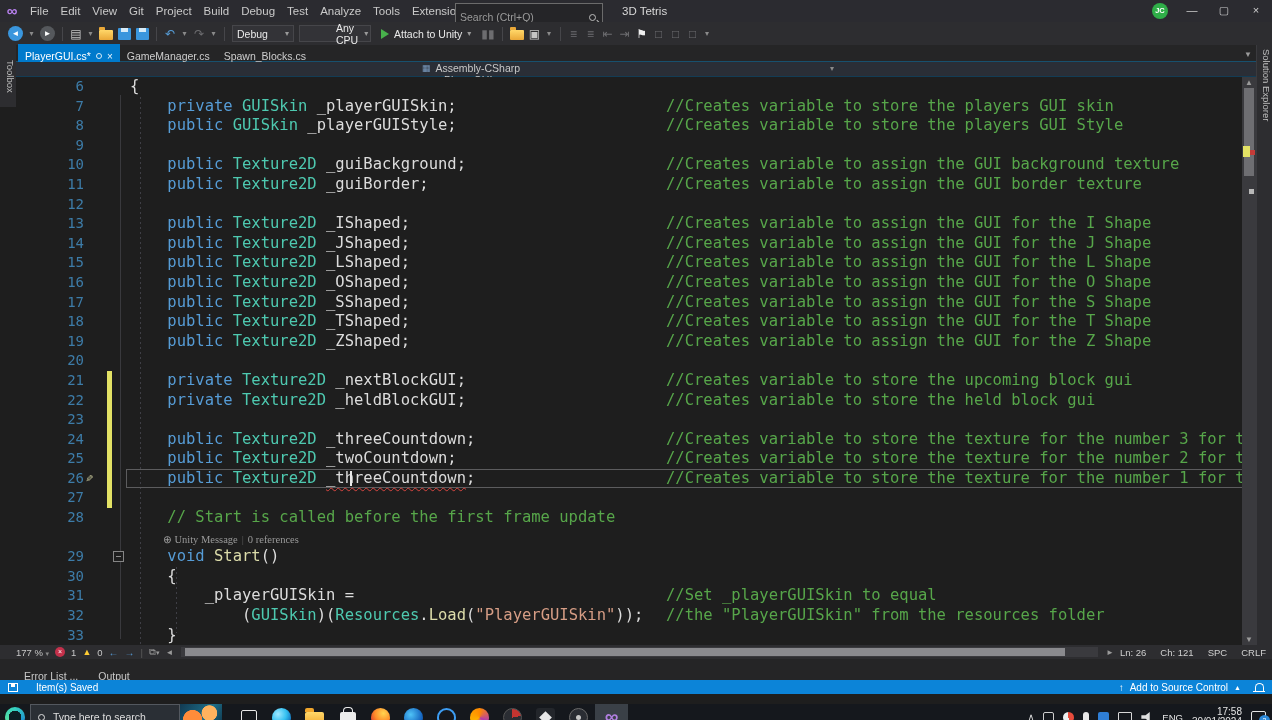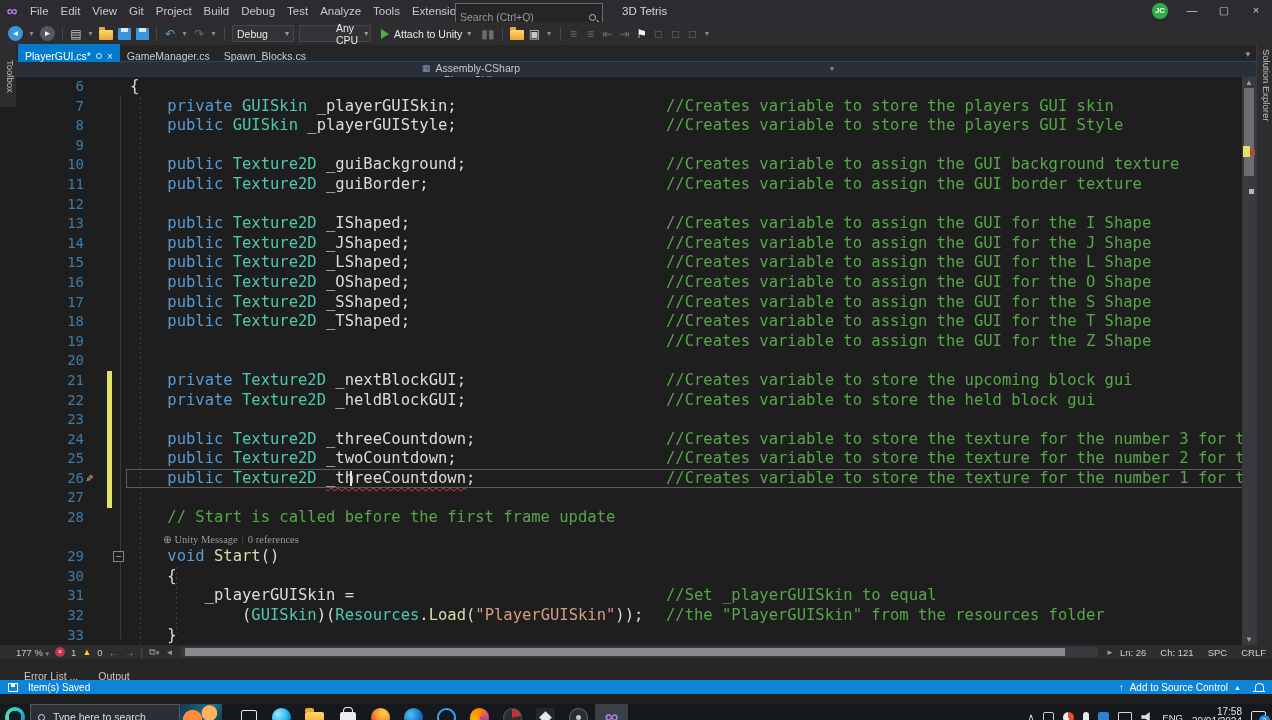--- a/index.html
+++ b/index.html
@@ -104,21 +104,21 @@
   .hscroll .thumb { position:absolute; left:4px; top:1px; height:8px; width:96%; background:#8a8a8e; }
   .posgrp { display:flex; gap:14px; padding-right:6px; color:#d0d0d0; }
 
   
   .paneltabs { position:absolute; left:0; top:659px; width:100%; height:21px; background:#252526;
                display:flex; align-items:center; gap:16px; padding-left:22px; font-size:10.5px; color:#c8c8c8; }
   .ptab { border-bottom:2px solid #2d6a93; padding:1px 2px 2px 2px;margin-top:16px; }
 
   
   .statusbar { position:absolute; left:0; top:680px; width:100%; height:14px; background:#0c84d8;
-               display:flex; align-items:center; color:#fff; font-size:10px; padding:0 8px; gap:10px; }
+               display:flex; align-items:center; color:#fff; font-size:10px; padding:0 8px; gap:18px; }
   .flopico { width:10px; height:9px; border:1.2px solid #fff; position:relative; }
   .flopico::after { content:""; position:absolute; left:2px; top:0; width:4px; height:3px; background:#fff; }
   .sb-right { margin-left:auto; display:flex; align-items:center; gap:6px; }
   .uparr { font-size:10px; } .sbcaret { font-size:7px; }
   .bell { width:9px; height:9px; border-radius:50% 50% 0 0; border:1.3px solid #fff; border-bottom:none; position:relative; }
   .bell::after { content:""; position:absolute; left:-3px; top:7px; width:12px; height:1.3px; background:#fff; }
 
   
   .taskbar { position:absolute; left:0; top:704px; width:100%; height:26px; background:#15181d;
              display:flex; align-items:center; }
@@ -299,21 +299,21 @@
         <div class="crow"><span class="ln">9</span><span class="codespan"></span></div>
         <div class="crow"><span class="ln">10</span><span class="codespan"><span class="tk-p">    </span><span class="tk-k">public</span><span class="tk-p"> </span><span class="tk-t">Texture2D</span><span class="tk-p"> _guiBackground;</span></span><span class="cmt">//Creates variable to assign the GUI background texture</span></div>
         <div class="crow"><span class="ln">11</span><span class="codespan"><span class="tk-p">    </span><span class="tk-k">public</span><span class="tk-p"> </span><span class="tk-t">Texture2D</span><span class="tk-p"> _guiBorder;</span></span><span class="cmt">//Creates variable to assign the GUI border texture</span></div>
         <div class="crow"><span class="ln">12</span><span class="codespan"></span></div>
         <div class="crow"><span class="ln">13</span><span class="codespan"><span class="tk-p">    </span><span class="tk-k">public</span><span class="tk-p"> </span><span class="tk-t">Texture2D</span><span class="tk-p"> _IShaped;</span></span><span class="cmt">//Creates variable to assign the GUI for the I Shape</span></div>
         <div class="crow"><span class="ln">14</span><span class="codespan"><span class="tk-p">    </span><span class="tk-k">public</span><span class="tk-p"> </span><span class="tk-t">Texture2D</span><span class="tk-p"> _JShaped;</span></span><span class="cmt">//Creates variable to assign the GUI for the J Shape</span></div>
         <div class="crow"><span class="ln">15</span><span class="codespan"><span class="tk-p">    </span><span class="tk-k">public</span><span class="tk-p"> </span><span class="tk-t">Texture2D</span><span class="tk-p"> _LShaped;</span></span><span class="cmt">//Creates variable to assign the GUI for the L Shape</span></div>
         <div class="crow"><span class="ln">16</span><span class="codespan"><span class="tk-p">    </span><span class="tk-k">public</span><span class="tk-p"> </span><span class="tk-t">Texture2D</span><span class="tk-p"> _OShaped;</span></span><span class="cmt">//Creates variable to assign the GUI for the O Shape</span></div>
         <div class="crow"><span class="ln">17</span><span class="codespan"><span class="tk-p">    </span><span class="tk-k">public</span><span class="tk-p"> </span><span class="tk-t">Texture2D</span><span class="tk-p"> _SShaped;</span></span><span class="cmt">//Creates variable to assign the GUI for the S Shape</span></div>
         <div class="crow"><span class="ln">18</span><span class="codespan"><span class="tk-p">    </span><span class="tk-k">public</span><span class="tk-p"> </span><span class="tk-t">Texture2D</span><span class="tk-p"> _TShaped;</span></span><span class="cmt">//Creates variable to assign the GUI for the T Shape</span></div>
-        <div class="crow"><span class="ln">19</span><span class="cmt">//Creates variable to assign the GUI for the Z Shape</span></div>
+        <div class="crow"><span class="ln">19</span><span class="codespan"><span class="tk-p">    </span><span class="tk-k">public</span><span class="tk-p"> </span><span class="tk-t">Texture2D</span><span class="tk-p"> _ZShaped;</span></span><span class="cmt">//Creates variable to assign the GUI for the Z Shape</span></div>
         <div class="crow"><span class="ln">20</span><span class="codespan"></span></div>
         <div class="crow"><div class="chgbar"></div><span class="ln">21</span><span class="codespan"><span class="tk-p">    </span><span class="tk-k">private</span><span class="tk-p"> </span><span class="tk-t">Texture2D</span><span class="tk-p"> _nextBlockGUI;</span></span><span class="cmt">//Creates variable to store the upcoming block gui</span></div>
         <div class="crow"><div class="chgbar"></div><span class="ln">22</span><span class="codespan"><span class="tk-p">    </span><span class="tk-k">private</span><span class="tk-p"> </span><span class="tk-t">Texture2D</span><span class="tk-p"> _heldBlockGUI;</span></span><span class="cmt">//Creates variable to store the held block gui</span></div>
         <div class="crow"><div class="chgbar"></div><span class="ln">23</span><span class="codespan"></span></div>
         <div class="crow"><div class="chgbar"></div><span class="ln">24</span><span class="codespan"><span class="tk-p">    </span><span class="tk-k">public</span><span class="tk-p"> </span><span class="tk-t">Texture2D</span><span class="tk-p"> _threeCountdown;</span></span><span class="cmt">//Creates variable to store the texture for the number 3 for the cou</span></div>
         <div class="crow"><div class="chgbar"></div><span class="ln">25</span><span class="codespan"><span class="tk-p">    </span><span class="tk-k">public</span><span class="tk-p"> </span><span class="tk-t">Texture2D</span><span class="tk-p"> _twoCountdown;</span></span><span class="cmt">//Creates variable to store the texture for the number 2 for the cou</span></div>
         <div class="crow"><div class="chgbar"></div><div class="curline"></div><span class="ln">26</span><span class="pencil">✎</span><span class="codespan"><span class="tk-p">    </span><span class="tk-k">public</span><span class="tk-p"> </span><span class="tk-t">Texture2D</span><span class="tk-p"> </span><span class="tk-e">_threeCountdown</span><span class="tk-p">;</span><span class="caret" style="left: 220px;"></span></span><span class="cmt">//Creates variable to store the texture for the number 1 for the cou</span></div>
         <div class="crow"><div class="chgbar"></div><span class="ln">27</span><span class="codespan"></span></div>
         <div class="crow"><span class="ln">28</span><span class="codespan"><span class="tk-p">    </span><span class="tk-c">// Start is called before the first frame update</span></span></div>
         <div class="crow"><span class="ln"></span><span class="cl-text"><span>⊕ </span><span>Unity Message</span><span class="sep">|</span><span>0 references</span></span></div>

